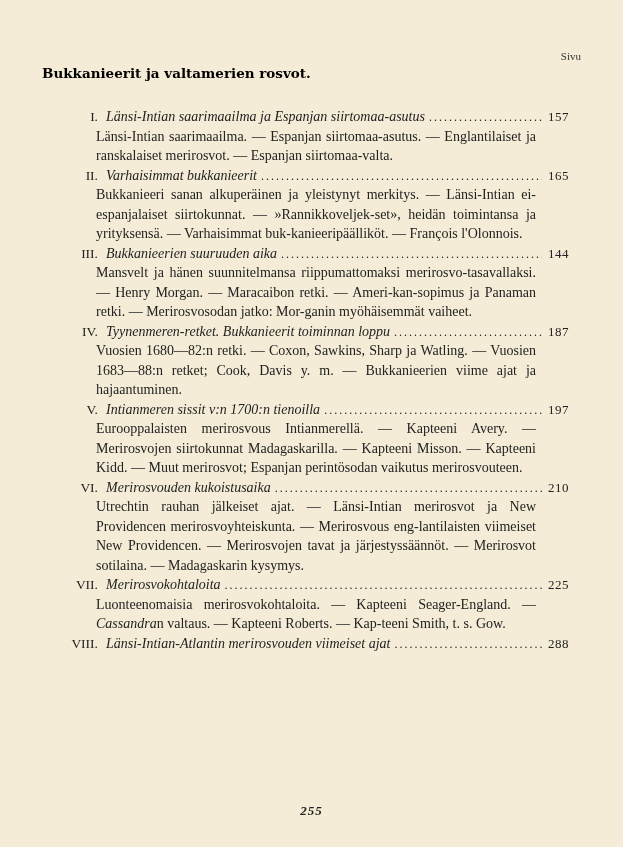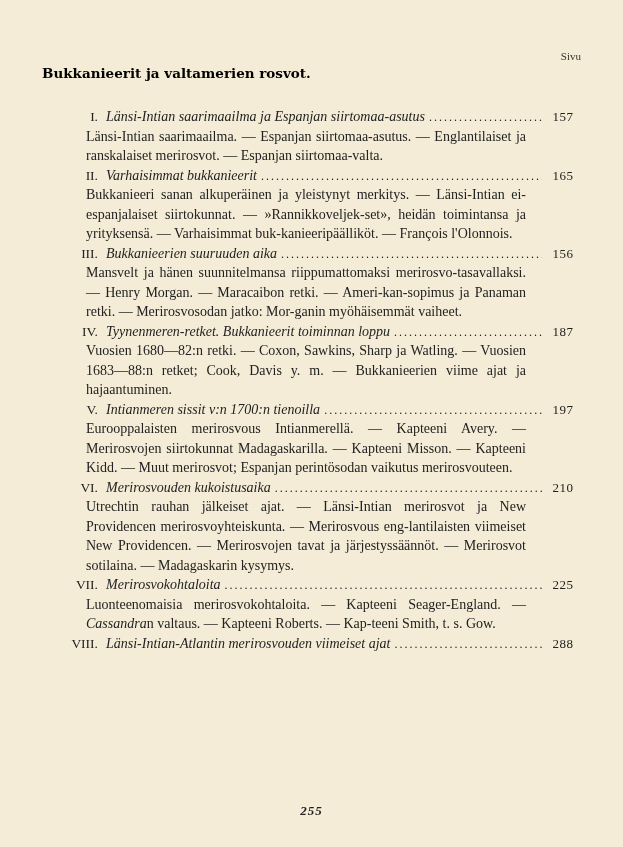--- a/index.html
+++ b/index.html
@@ -24,23 +24,23 @@
     position:absolute; left:68px; top:107px; width:510px;
   }
   .entry { position:relative; margin-bottom:0px; }
   .head {
     display:flex; align-items:baseline; height:19.5px;
     font-size:14px; line-height:19.5px;
   }
   .num { width:44px; text-align:right; padding-right:8px; box-sizing:border-box; margin-left:-6px; font-size:13.5px; }
   .etitle { font-style:italic; white-space:nowrap;text-align:center; }
   .dots { flex:1; overflow:hidden; white-space:nowrap; letter-spacing:2px; margin:0 6px 0 4px; font-size:12px; }
-  .page-no { width:30px; text-align:center; font-size:13px; letter-spacing:0.5px; }
+  .page-no { width:30px; text-align:left; font-size:13px; letter-spacing:0.5px; }
   .desc {
-    margin-left:18px; width:440px;
+    margin-left:28px; width:440px;
     font-size:14px; line-height:19.5px;
     text-align:justify;
   }
   .footer {
     position:absolute; left:0; width:623px; top:803px;
     text-align:center; font-size:13px; font-weight:bold; letter-spacing:1px;font-style:italic;
   }
 </style>
 </head>
 <body>
@@ -69,21 +69,21 @@
         <span class="page-no">165</span>
       </div>
       <div class="desc">Bukkanieeri sanan alkuperäinen ja yleistynyt merkitys. — Länsi-Intian ei-espanjalaiset siirtokunnat. — »Rannikkoveljek-set», heidän toimintansa ja yrityksensä. — Varhaisimmat buk-kanieeripäälliköt. — François l'Olonnois.</div>
     </div>
 
     <div class="entry">
       <div class="head">
         <span class="num">III.</span>
         <span class="etitle">Bukkanieerien suuruuden aika</span>
         <span class="dots">........................................................................................................................</span>
-        <span class="page-no">156</span>
+        <span class="page-no">144</span>
       </div>
       <div class="desc">Mansvelt ja hänen suunnitelmansa riippumattomaksi merirosvo-tasavallaksi. — Henry Morgan. — Maracaibon retki. — Ameri-kan-sopimus ja Panaman retki. — Merirosvosodan jatko: Mor-ganin myöhäisemmät vaiheet.</div>
     </div>
 
     <div class="entry">
       <div class="head">
         <span class="num">IV.</span>
         <span class="etitle">Tyynenmeren-retket. Bukkanieerit toiminnan loppu</span>
         <span class="dots">........................................................................................................................</span>
         <span class="page-no">187</span>

